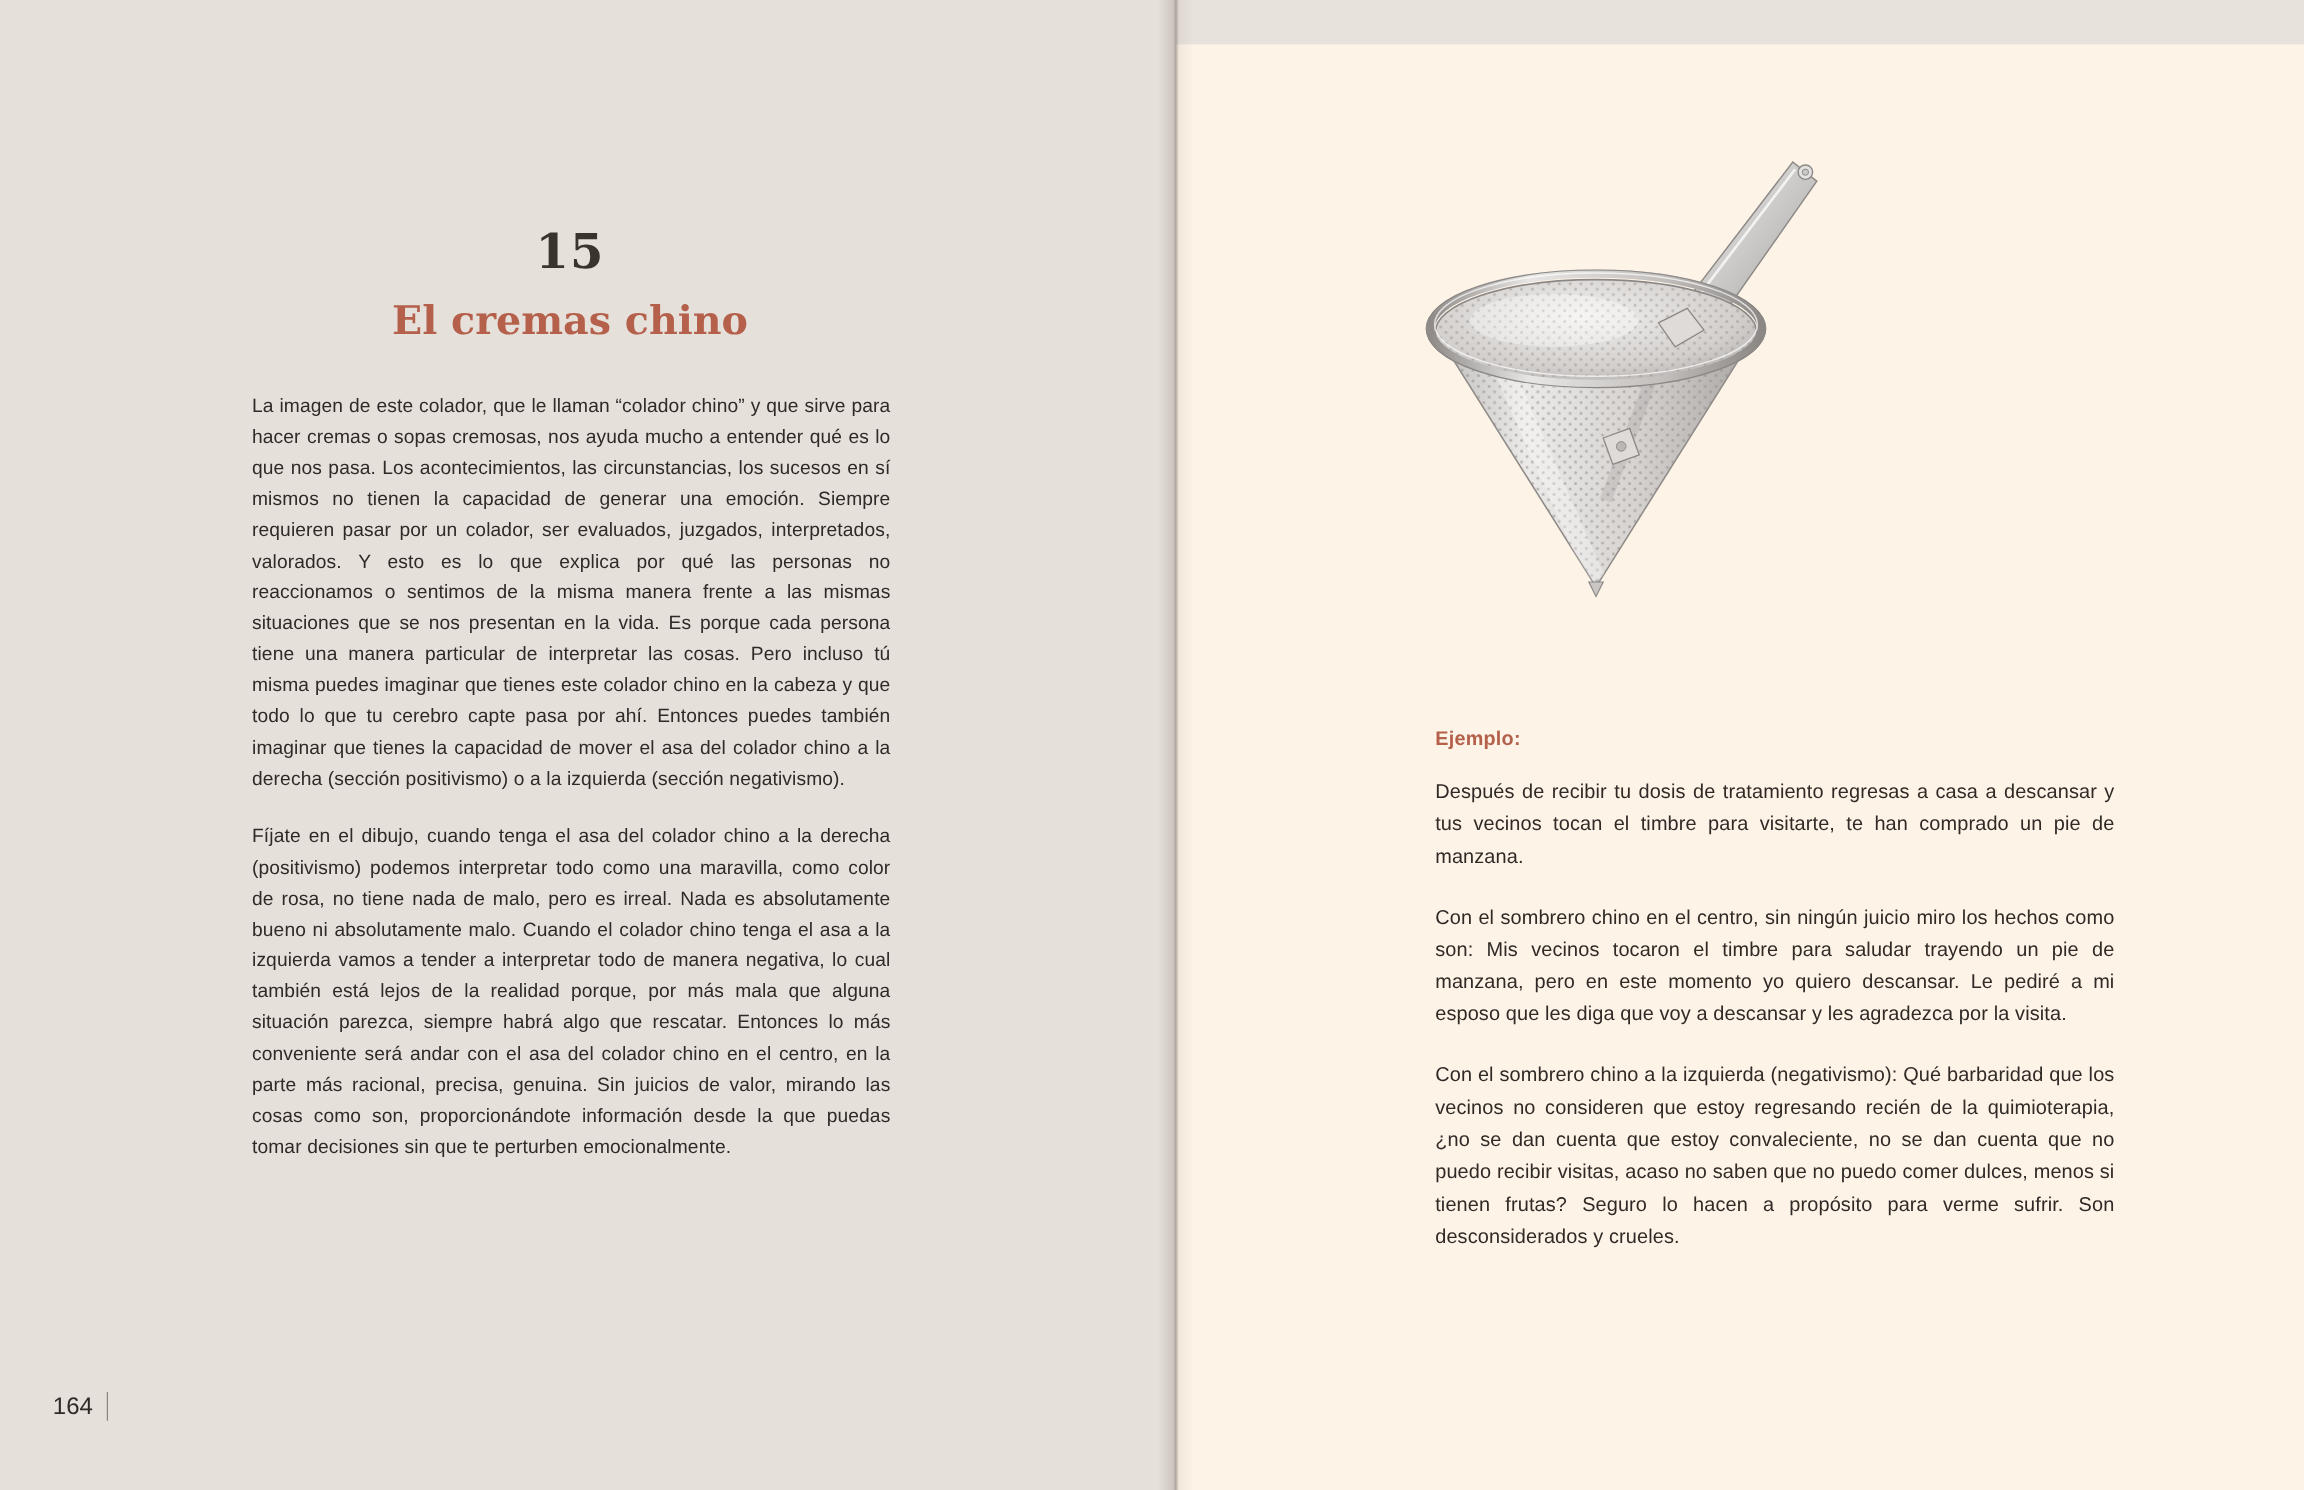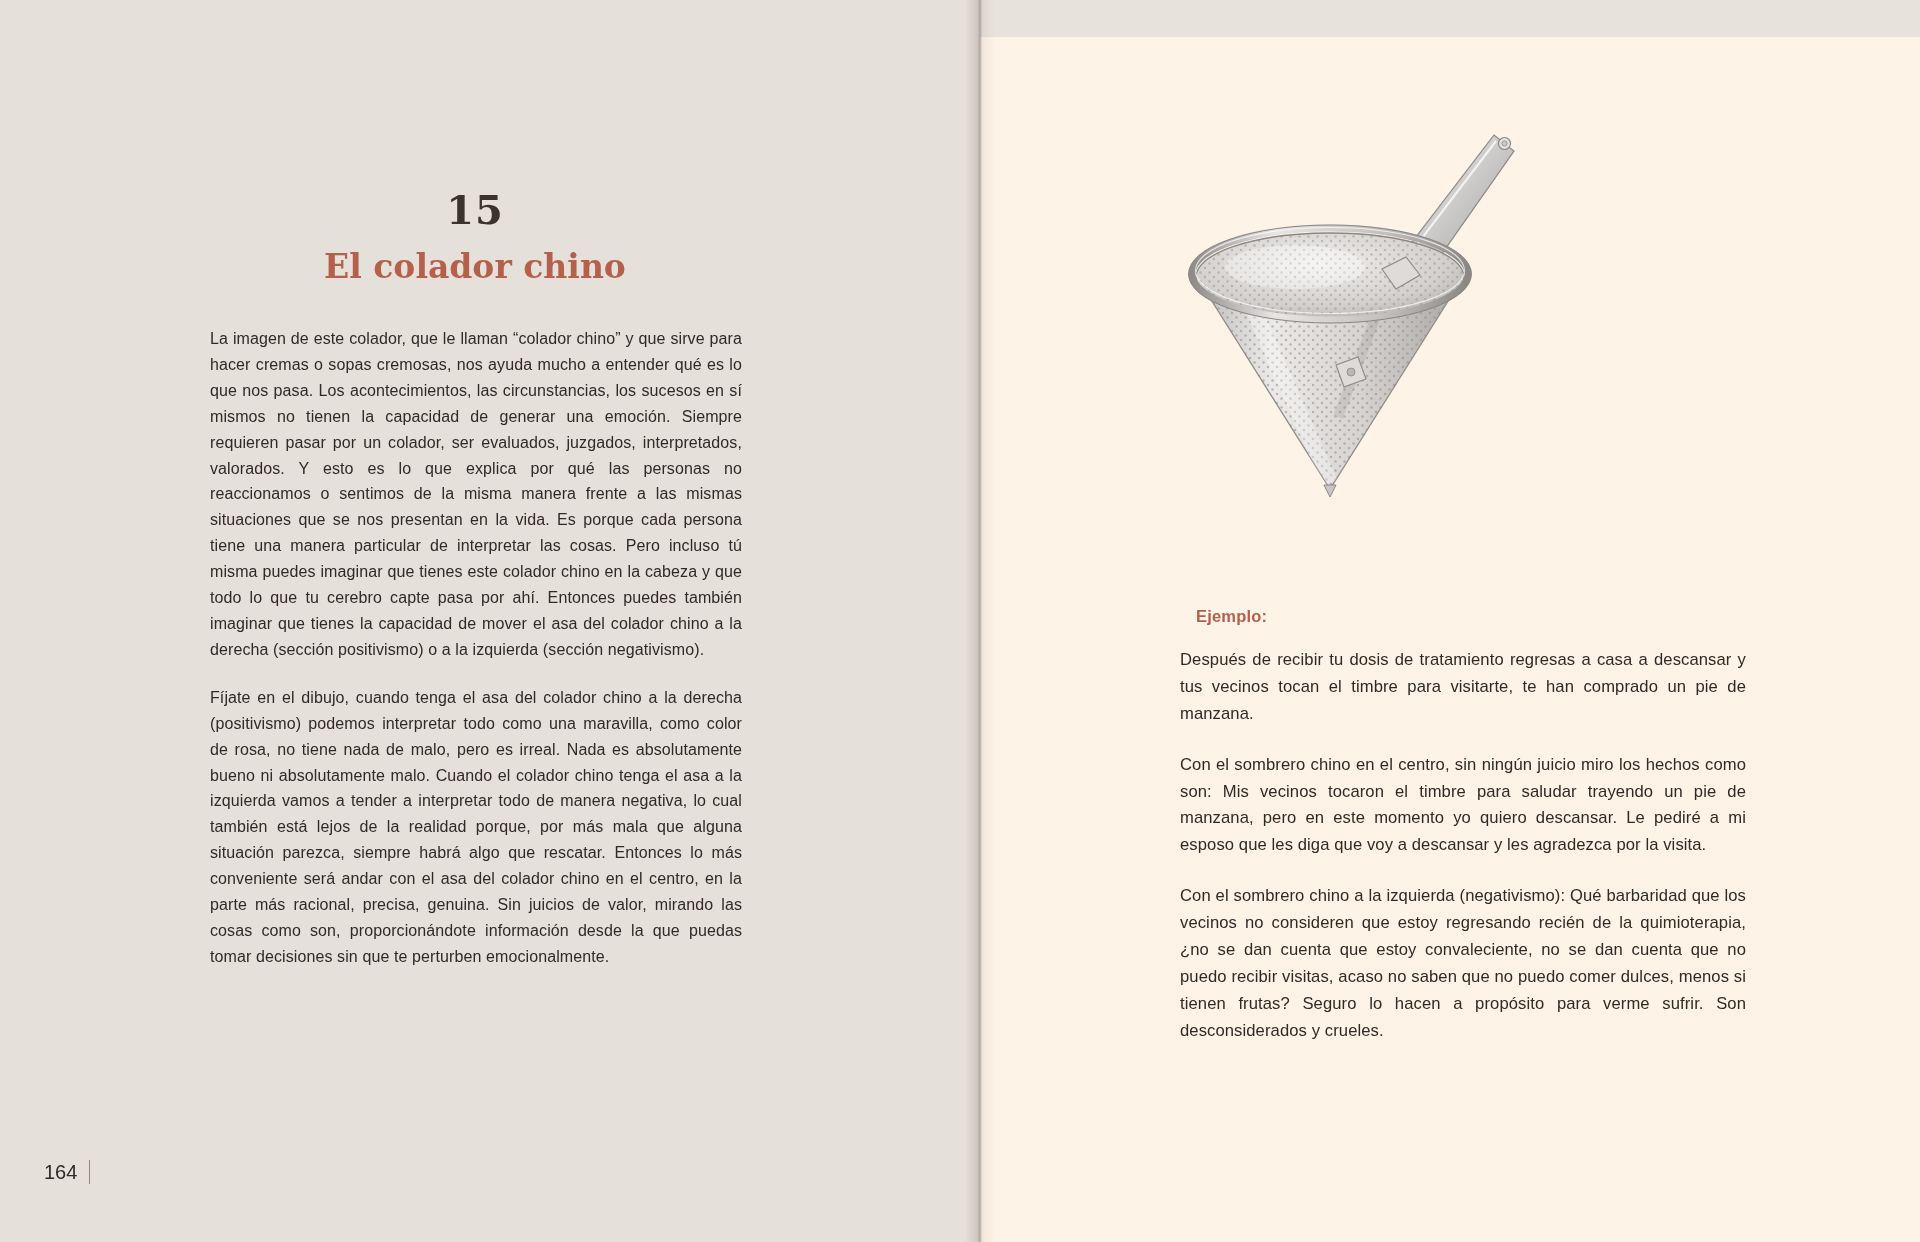--- a/index.html
+++ b/index.html
@@ -119,21 +119,21 @@
     position: absolute;
     left: 216px;
     top: 570px;
     font-size: 16.5px;
     font-weight: 700;
     color: #b4604b;
     letter-spacing: 0.2px;
   }
   .right-text {
     position: absolute;
-    left: 200px;
+    left: 216px;
     top: 610px;
     width: 566px;
     color: #2f2a26;
     font-size: 16.6px;
     line-height: 1.62;
     text-align: justify;
     letter-spacing: 0.1px;
   }
   .right-text p {
     margin: 0 0 24px 0;
@@ -141,21 +141,21 @@
 </style>
 </head>
 <body>
 
 <div class="spread">
 
   <div class="page-left">
 
     <div class="chapter-block">
       <div class="chapter-number">15</div>
-      <div class="chapter-title">El colador chino</div>
+      <div class="chapter-title">El cremas chino</div>
     </div>
 
     <div class="left-text">
       <p>La imagen de este colador, que le llaman “colador chino” y que sirve para hacer cremas o sopas cremosas, nos ayuda mucho a entender qué es lo que nos pasa. Los acontecimientos, las circunstancias, los sucesos en sí mismos no tienen la capacidad de generar una emoción. Siempre requieren pasar por un colador, ser evaluados, juzgados, interpretados, valorados. Y esto es lo que explica por qué las personas no reaccionamos o sentimos de la misma manera frente a las mismas situaciones que se nos presentan en la vida. Es porque cada persona tiene una manera particular de interpretar las cosas. Pero incluso tú misma puedes imaginar que tienes este colador chino en la cabeza y que todo lo que tu cerebro capte pasa por ahí. Entonces puedes también imaginar que tienes la capacidad de mover el asa del colador chino a la derecha (sección positivismo) o a la izquierda (sección negativismo).</p>
       <p>Fíjate en el dibujo, cuando tenga el asa del colador chino a la derecha (positivismo) podemos interpretar todo como una maravilla, como color de rosa, no tiene nada de malo, pero es irreal. Nada es absolutamente bueno ni absolutamente malo. Cuando el colador chino tenga el asa a la izquierda vamos a tender a interpretar todo de manera negativa, lo cual también está lejos de la realidad porque, por más mala que alguna situación parezca, siempre habrá algo que rescatar. Entonces lo más conveniente será andar con el asa del colador chino en el centro, en la parte más racional, precisa, genuina. Sin juicios de valor, mirando las cosas como son, proporcionándote información desde la que puedas tomar decisiones sin que te perturben emocionalmente.</p>
     </div>
 
     <div class="folio">
       <span class="folio-number">164</span>
       <span class="folio-rule"></span>

